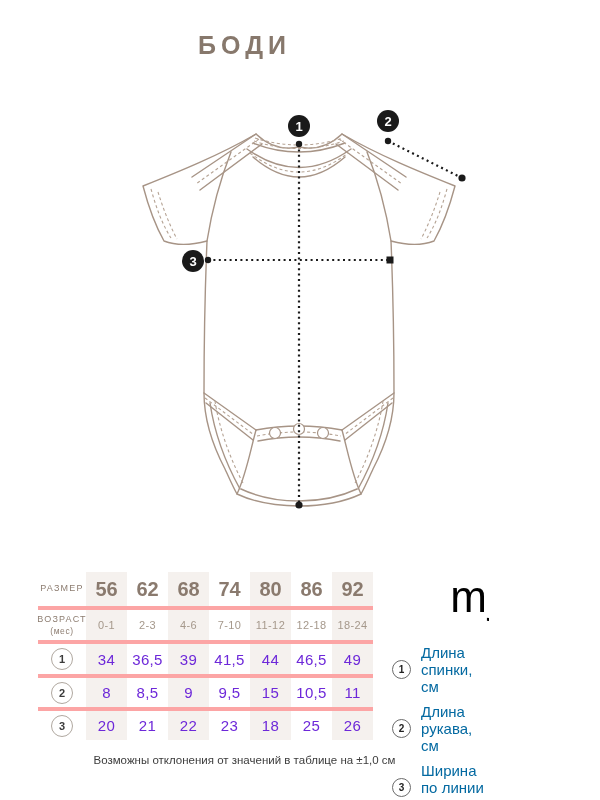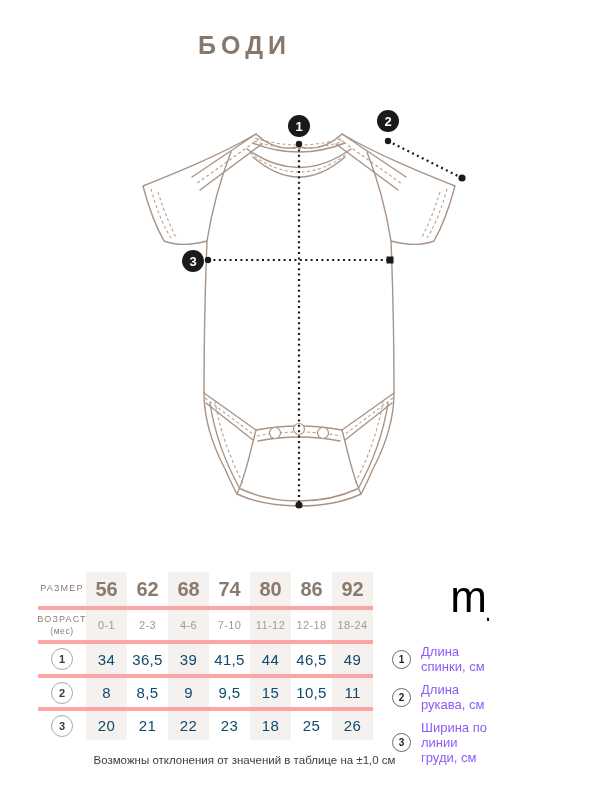--- a/index.html
+++ b/index.html
@@ -27,39 +27,39 @@
   .r-age{height:34px;}
   .r-data1{height:34px;}
   .r-data2{height:33px;}
   .r-data3{height:33px;}
   .t-row + .t-row .t-cell, .t-row + .t-row .t-label{border-top:4px solid #fca5a5;}
   .shade{background:#f5f1ee;}
   .lab{font-size:9px;letter-spacing:1.2px;color:#8d7d71;text-align:center;line-height:1.25;}
   .lab-sub{font-size:8.5px;letter-spacing:0.6px;color:#8d7d71;}
   .size-num{font-size:20px;font-weight:bold;color:#8a7a6e;}
   .age-val{font-size:11px;color:#a5988b;letter-spacing:0.4px;}
-  .data-val{font-size:15px;color:#0c4a6e;letter-spacing:0.3px;}
+  .data-val{font-size:15px;color:#6d28d9;letter-spacing:0.3px;}
   .circ{
     box-sizing:border-box;width:22px;height:22px;border:1.2px solid #b0a8a0;border-radius:50%;
     display:flex;align-items:center;justify-content:center;
     font-size:11px;font-weight:bold;color:#3b3b3b;
   }
   
   .logo{position:absolute;left:408px;top:574px;width:150px;text-align:right;}
   .logo-name{font-size:44px;color:#000000;letter-spacing:1px;line-height:1.05;}
   .logo-sub{font-size:11px;color:#d0c5bb;letter-spacing:0.5px;margin-top:-5px;padding-right:3px;text-decoration:underline;}
   
   .legend{position:absolute;left:392px;top:644px;}
   .legend-item{display:flex;align-items:center;margin-bottom:8px;}
   .legend-circ{
     box-sizing:border-box;flex:0 0 auto;width:19px;height:19px;border:1.3px solid #6b6b6b;border-radius:50%;
     display:flex;align-items:center;justify-content:center;
     font-size:10px;font-weight:bold;color:#222222;margin-right:10px;
   }
-  .legend-label{font-size:13px;color:#8b5cf6;}
+  .legend-label{font-size:15px;color:#0369a1;}
   
   .footer{
     position:absolute;top:754px;left:0;width:100%;text-align:center;
     font-size:11.5px;color:#3c3c3c;
   }
 </style>
 </head>
 <body>
 
 <div class="page">

